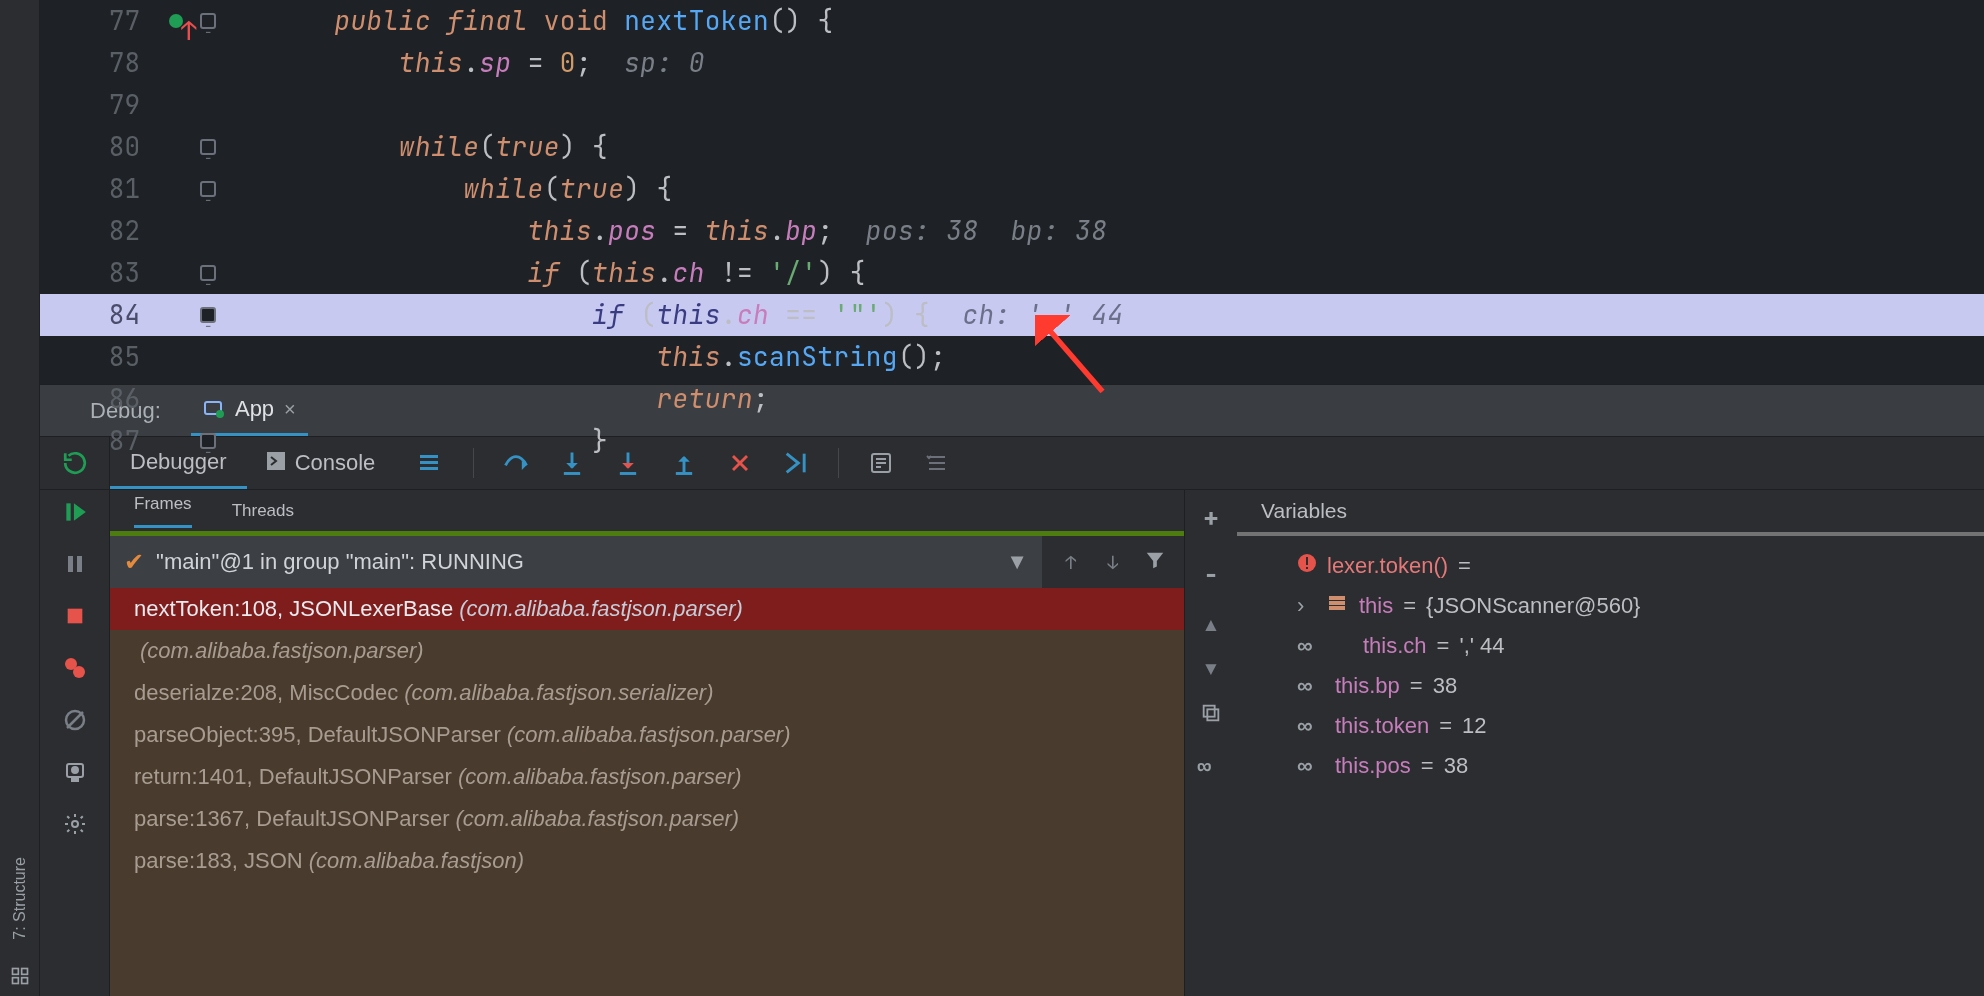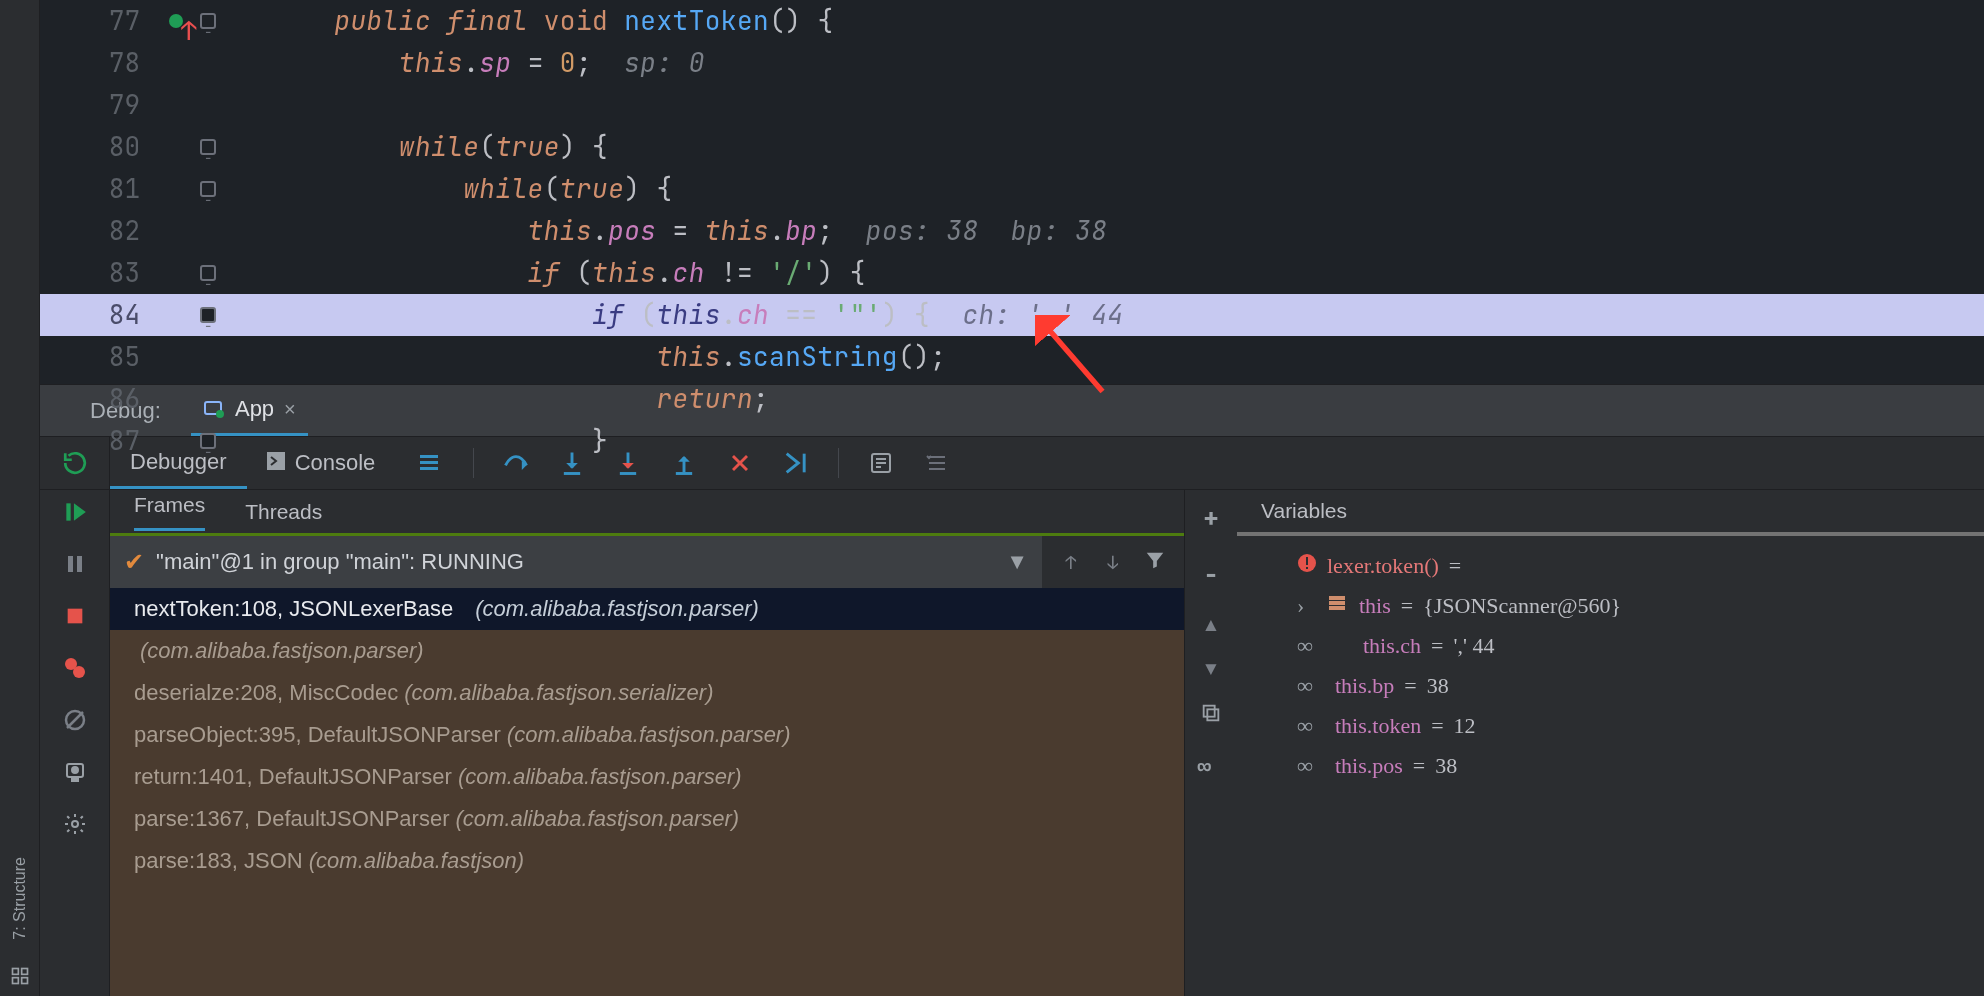--- a/index.html
+++ b/index.html
@@ -95,39 +95,39 @@
   .dbg-icons .sep { width:1px; height:30px; background:#44474d; }
   .tbtn { width:28px; height:28px; display:flex; align-items:center; justify-content:center; }
   svg.step { width:28px; height:28px; }
 
   
   .lower { flex:1; display:flex; background:#2b2d30; }
   .dbg-sidebar { width:70px; border-right:1px solid #1e1f22; display:flex; flex-direction:column; align-items:center; padding-top:8px; gap:24px;}
   .frames-col { flex: 0 0 1075px; display:flex; flex-direction:column; border-right:1px solid #1e1f22;}
   .vars-col { flex:1; display:flex; flex-direction:column; }
 
-  .frames-tabs { height:46px; display:flex; align-items:center; gap:40px; padding-left:24px; font-family:"Segoe UI", Arial, sans-serif; font-size:21px; color:#bcbec4; border-bottom:3px solid #4d7c0f;}
+  .frames-tabs { height:46px; display:flex; align-items:center; gap:40px; padding-left:24px; font-family:"Segoe UI", Arial, sans-serif; font-size:17px; color:#bcbec4; border-bottom:5px solid #4d7c0f;}
   .frames-tabs .active { border-bottom:3px solid #3592c4; padding-bottom:11px; }
   .thread-row { height:52px; background:#3c3f43; display:flex; align-items:center; padding:0 14px; font-size:22px; color:#d0d3d8; font-family:"Segoe UI", Arial, sans-serif; position:relative;}
   .thread-row .chk { color:#e28a3d; margin-right:12px; font-size:24px;}
   .thread-row .dd { position:absolute; right:14px; color:#9aa0a6;}
   .frames-header-row { display:flex; align-items:center; }
   .frames-header-row .thread-row { flex:1; }
   .mini-icons { display:flex; align-items:center; gap:20px; padding:0 18px; height:52px; }
 
   .frames-list { flex:1; background:#4a3b2f; overflow:hidden;}
   .frame-item { height:42px; display:flex; align-items:center; font-size:22px; padding-left:24px; font-family:"Segoe UI", Arial, sans-serif; color:#a89c90;}
-  .frame-item.active { background:#0f172a; color:#e8eaee;gap:16px;}
+  .frame-item.active { background:#7f1d1d; color:#e8eaee;}
   .frame-item .pkg { font-style:italic; margin-left:6px;}
   .frame-item.active .pkg { color:#c5ced8;}
 
   .vars-header { height:46px; display:flex; align-items:center; padding-left:24px; font-family:"Segoe UI", Arial, sans-serif; font-size:21px; color:#bcbec4; border-bottom:4px solid #737373;}
   .mid-strip { width:52px; display:flex; flex-direction:column; align-items:center; padding-top:10px; gap:22px;}
   .vars-body { display:flex; flex:1;}
-  .vars-tree { flex:1; padding:10px 16px; font-family:Liberation Serif, serif; font-size:22px;}
+  .vars-tree { flex:1; padding:10px 16px; font-family:Liberation Sans, sans-serif; font-size:22px;}
   .var-row { display:flex; align-items:center; height:40px; gap:10px;}
   .var-row .indent { width:34px;}
   .var-row .exp { color:#9aa0a6; width:20px;}
   .var-name { color:#c77dbb;}
   .var-eq { color:#bcbec4;}
   .var-val { color:#bcbec4;}
   .err-icon { color:#e55353; font-size:22px;}
   .err-text { color:#e57878;}
   .obj-icon { color:#cf8e6d; width:22px;}
   .glasses { color:#9aa0a6; width:28px; letter-spacing:-4px; font-weight:bold;}

